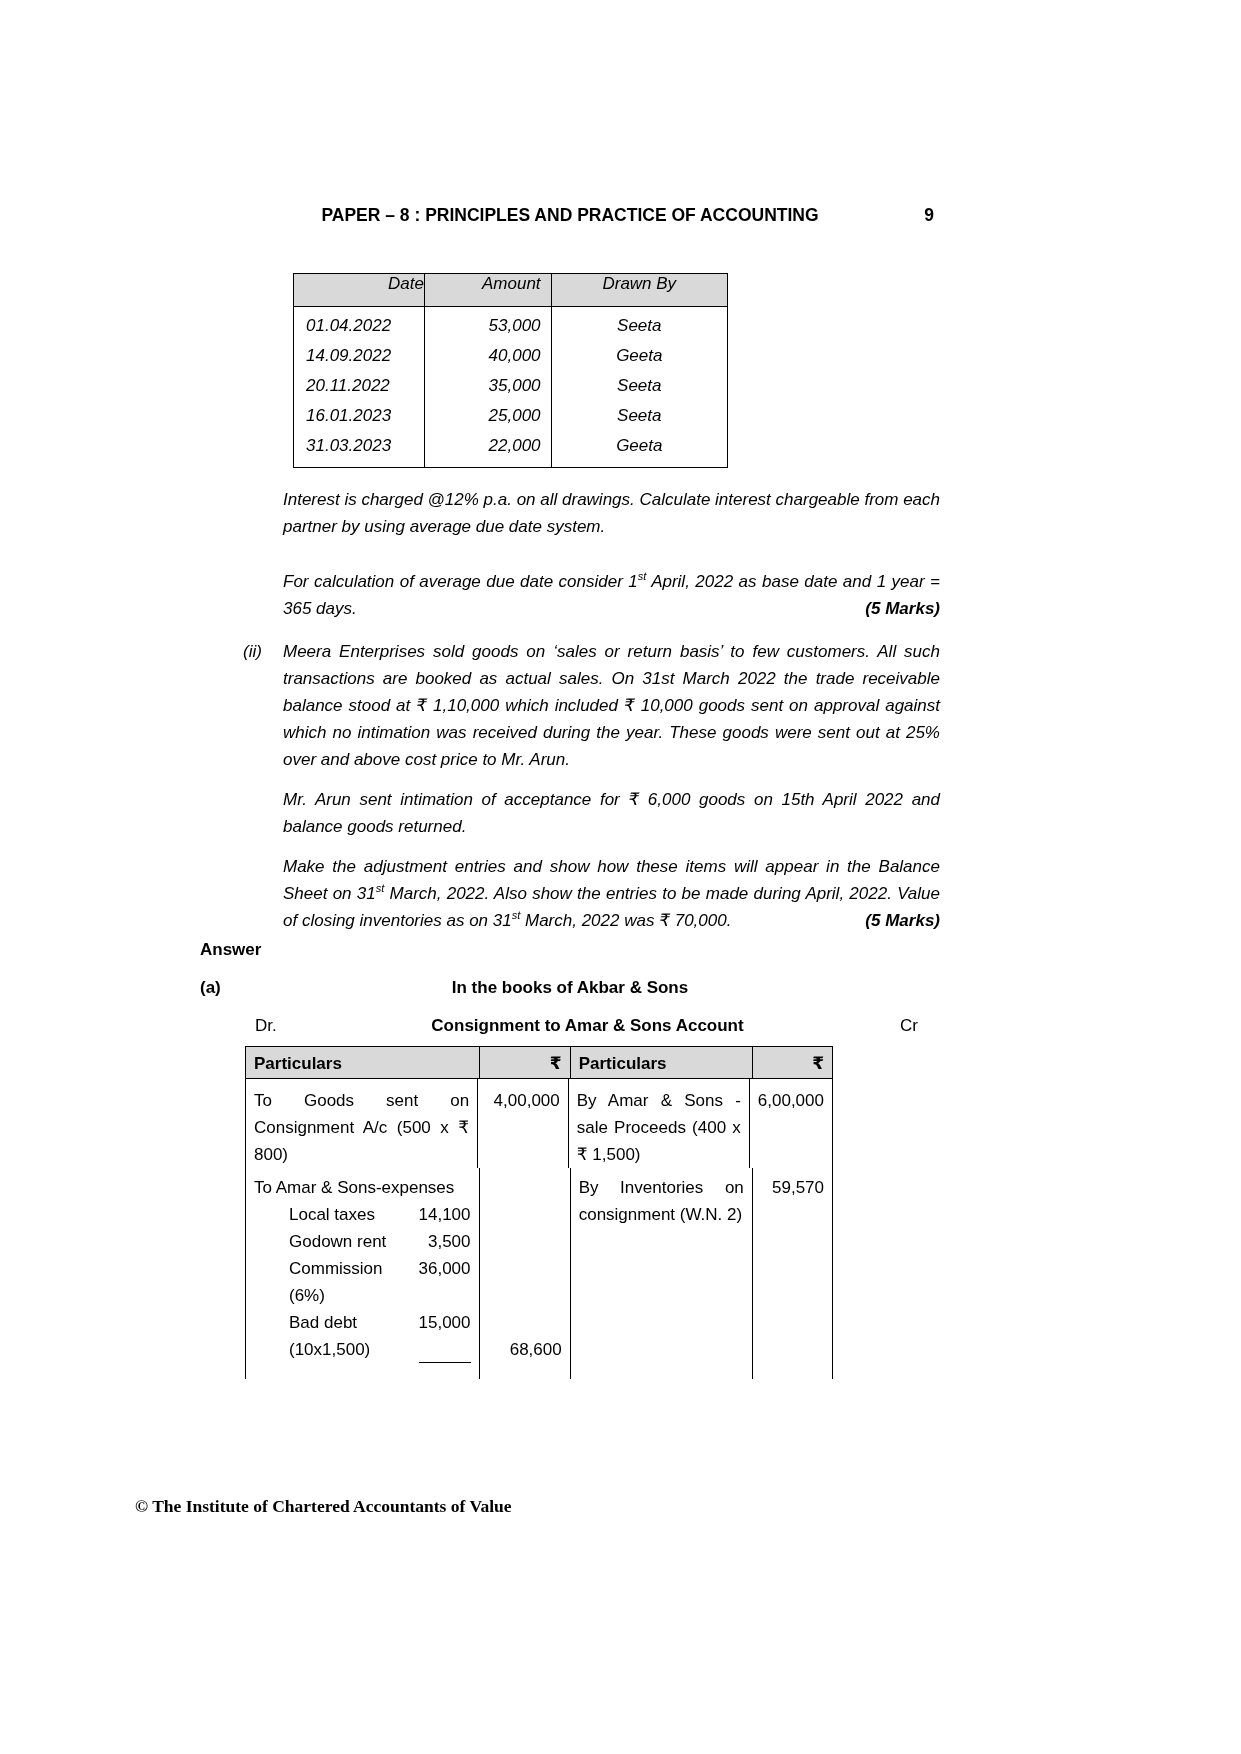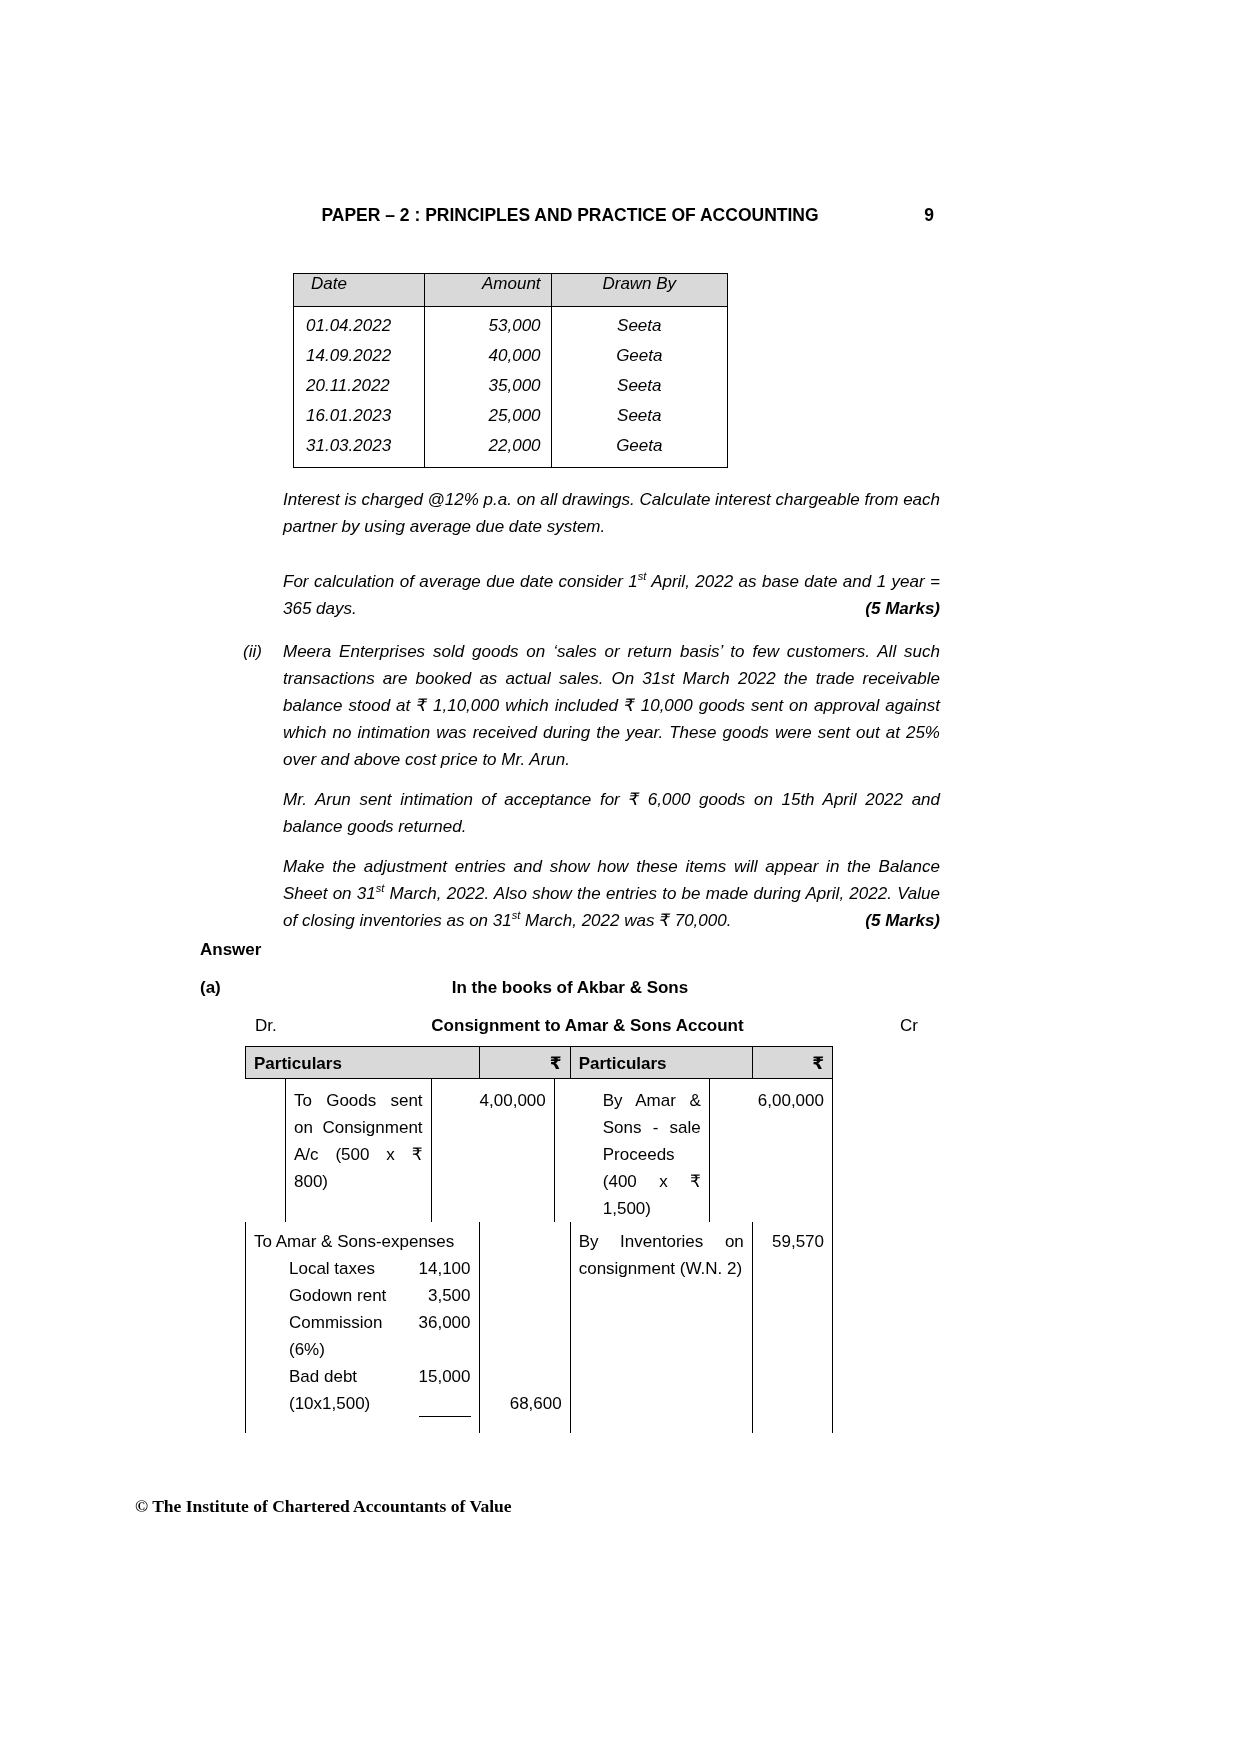--- a/index.html
+++ b/index.html
@@ -12,21 +12,21 @@
   .content { position:absolute; left:200px; top:205px; width:740px; }
 
   
   .doc-header { position:relative; text-align:center; font-weight:bold; font-size:17.5px; height:24px; }
   .doc-header .page-num { position:absolute; right:6px; top:0; font-weight:bold; }
 
   
   .q-table { margin:44px 0 0 93px; width:435px; border-collapse:collapse; font-style:italic; }
   .q-table th, .q-table td { border:1px solid #000; vertical-align:top; }
   .q-table thead th { background:#d9d9d9; font-weight:normal; height:33px; font-size:17px; }
-  .th-date { text-align:left; padding-left:17px; width:131px; }
+  .th-date { text-align:right; padding-left:17px; width:131px; }
   .th-amt  { text-align:right; padding-right:10px; width:127px; }
   .th-by   { text-align:center; width:177px; }
   .q-table tbody td { padding-top:4px; padding-bottom:6px; }
   .q-table .ln { line-height:30px; }
   .td-date .ln { padding-left:12px; text-align:left; }
   .td-amt .ln  { padding-right:10px; text-align:right; }
   .td-by .ln   { text-align:center; }
 
   
   .para { font-style:italic; text-align:justify; line-height:27px; position:relative; }
@@ -54,42 +54,42 @@
   
   .acc { margin:6px 0 0 45px; width:588px; }
   .acc-row { display:flex; }
   .acc .c { line-height:27px; }
   .acc .c1 { width:275px; border-left:1px solid #000; border-right:1px solid #000; padding:0 8px 0 8px; }
   .acc .c2 { width:105px; border-right:1px solid #000; padding:0 8px; text-align:right; }
   .acc .c3 { width:213px; border-right:1px solid #000; padding:0 8px; }
   .acc .c4 { width:92px;  border-right:1px solid #000; padding:0 8px; text-align:right; }
   .acc-head .c { background:#d9d9d9; font-weight:bold; border-top:1px solid #000; border-bottom:1px solid #000; height:33px; line-height:33px; }
   .just { text-align:justify; }
-  .r1 .c { padding-top:8px;margin-left:40px; }
+  .r1 .c { padding-top:8px; }
   .r2 .c { padding-top:20px; }
   .r3 .c { padding-top:6px; padding-bottom:16px; }
   .amt-bottom { display:flex; flex-direction:column; justify-content:flex-end; }
   .sub { display:flex; padding-left:35px; }
   .sub .val { margin-left:auto; }
   .u { border-bottom:1px solid #000; }
 
   
   .doc-footer {
     position:absolute; left:135px; top:1496px;
     font-family:"Liberation Serif","DejaVu Serif",serif; font-weight:bold; font-size:17.5px;
   }
 </style>
 </head>
 <body>
 
 <div class="page">
   <div class="content">
 
     <div class="doc-header">
-      <span>PAPER – 2 : PRINCIPLES AND PRACTICE OF ACCOUNTING</span>
+      <span>PAPER – 8 : PRINCIPLES AND PRACTICE OF ACCOUNTING</span>
       <span class="page-num">9</span>
     </div>
 
     <table class="q-table">
       <thead>
         <tr>
           <th class="th-date">Date</th>
           <th class="th-amt">Amount</th>
           <th class="th-by">Drawn By</th>
         </tr>

